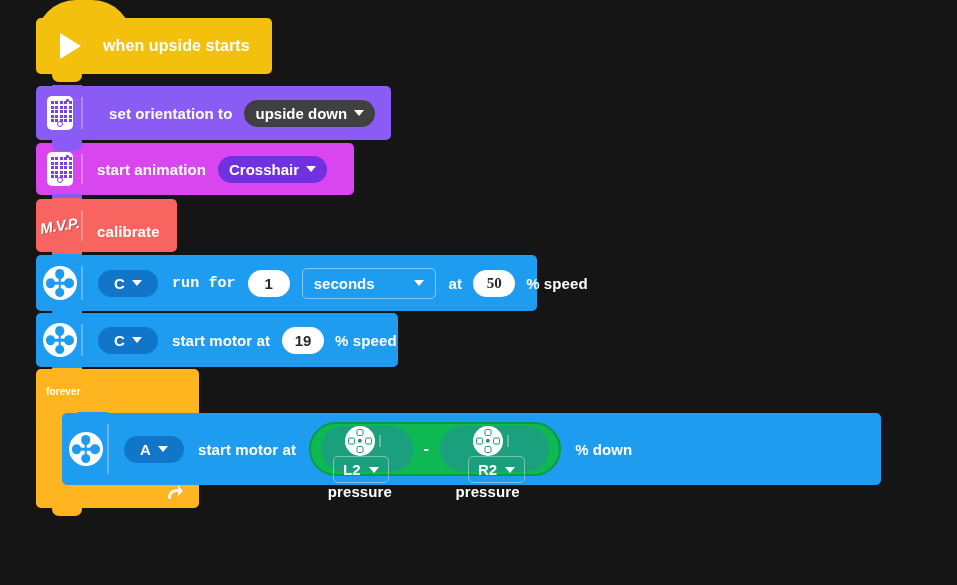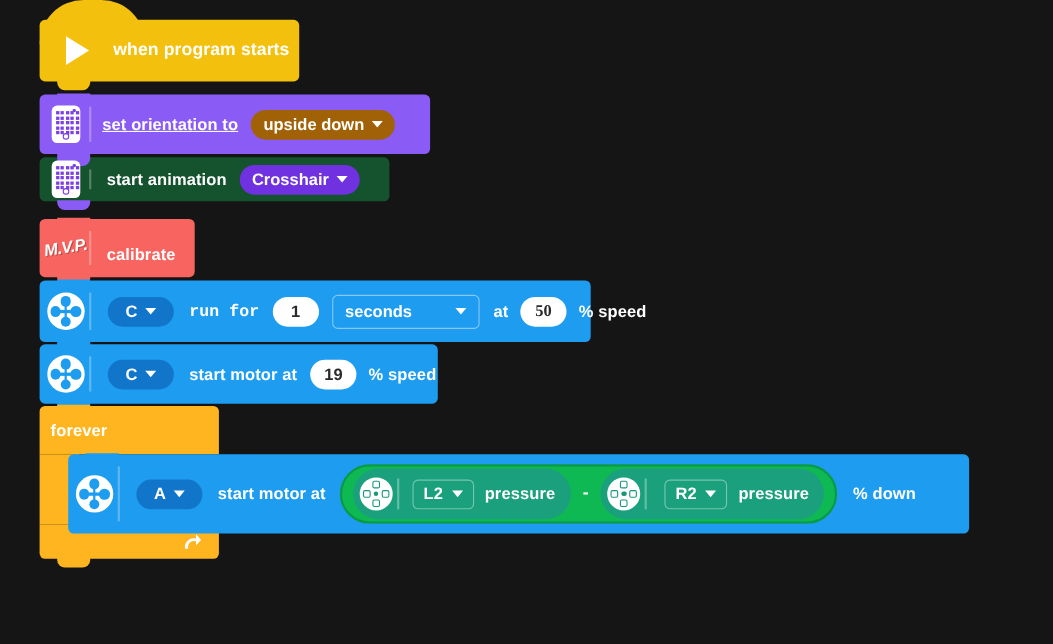--- a/index.html
+++ b/index.html
@@ -130,23 +130,23 @@
     font-weight:bold;font-size:15px;white-space:nowrap;color:#fff;
   }
   .num-oval{
     background:#ffffff;color:#2a2a2a;font-weight:bold;font-size:15px;
     border-radius:999px;padding:5px 0;min-width:42px;text-align:center;
   }
 
   
   .b-orient{left:36px;top:86px;width:355px;height:54px;background:#8A5CF5;}
   .b-orient .notch-top,.b-orient .notch-bot{background:#8A5CF5;}
-  .b-orient .pill-dd{background:#a16207;}
-
-  .b-anim{left:36px;top:143px;width:318px;height:40px;background:#14532d;}
+  .b-orient .pill-dd{background:#404040;}
+
+  .b-anim{left:36px;top:143px;width:318px;height:52px;background:#d946ef;}
   .b-anim .notch-top,.b-anim .notch-bot{background:#8A5CF5;}
   .b-anim .pill-dd{background:#7032E0;}
 
   .b-cal{left:36px;top:199px;width:141px;height:53px;background:#F8645F;}
   .b-cal .notch-top,.b-cal .notch-bot{background:#F8645F;}
 
   .b-run{left:36px;top:255px;width:501px;height:56px;background:#1E9CEF;}
   .b-run .notch-top,.b-run .notch-bot{background:#1E9CEF;}
 
   .b-start{left:36px;top:313px;width:362px;height:54px;background:#1E9CEF;}
@@ -155,21 +155,21 @@
   .blue-dd{background:#1175C9;}
   .out-dd{
     border:1.8px solid rgba(255,255,255,.45);background:transparent;
   }
   .out-dd .dd-arrow{border-top-color:#ffffff;}
 
   
   .forever-wrap{position:absolute;left:36px;top:369px;}
   .fv-head{width:163px;height:44px;background:#FFB520;border-radius:5px 5px 0 0;
      display:flex;align-items:center;position:relative;}
-  .fv-head .lbl{margin-left:10px;font-size:15px;}
+  .fv-head .lbl{margin-left:10px;font-size:10px;}
   .fv-arm{width:36px;background:#FFB520;}
   .fv-body{display:flex;}
   .fv-slot{height:64px;}
   .fv-foot{width:163px;height:31px;background:#FFB520;border-radius:0 0 5px 5px;
      position:relative;}
   .fv-notch-top{position:absolute;left:16px;top:-1px;width:30px;height:9px;
      background:#FFB520;border-radius:0 0 7px 7px;}
   .fv-notch-bot{position:absolute;left:16px;bottom:-8px;width:30px;height:9px;
      background:#FFB520;border-radius:0 0 7px 7px;}
   .loop-arrow{position:absolute;right:14px;top:6px;width:22px;height:20px;}
@@ -182,36 +182,36 @@
   .b-power .notch-top{background:#1E9CEF;}
 
   
   .op-green{
     display:flex;align-items:center;gap:9px;
     background:#0EB954;border:2px solid #0A9A45;
     border-radius:999px;padding:4px 10px;height:54px;box-sizing:border-box;
   }
   .sensor{
     display:flex;align-items:center;
-    background:#1AA07D;border-radius:999px;height:46px;padding-right:14px;
+    background:#1AA07D;border-radius:999px;height:46px;padding-right:14px;flex-direction:column;
   }
   .sensor .ico-well{width:42px;min-width:42px;}
   .sensor .ico-sep{background:rgba(255,255,255,.32);top:9px;bottom:9px;}
   .sensor .rect-dd{border:1.8px solid rgba(255,255,255,.40);margin-right:10px;padding:4px 9px;}
   .minus{color:#ffffff;font-weight:bold;font-size:16px;padding:0 2px;}
 </style>
 </head>
 <body>
 
 <div id="canvas">
 
   <div class="hat-cap"></div>
   <div class="block hat stack">
     <div class="play-ico"></div>
-    <span class="lbl">when program starts</span>
+    <span class="lbl">when upside starts</span>
     <div class="notch-bot" style="background:#F2C00D"></div>
   </div>
 
   <div class="block stack b-orient">
     <div class="notch-top"></div>
     <div class="ico-well">
       <div class="hub-ico">
         <div class="hub-dot"></div>
         <div class="hub-grid">
           <i></i>
@@ -237,21 +237,21 @@
           <i></i>
             <i></i>
             <i></i>
             <i></i>
             <i></i>
         </div>
         <div class="hub-btn"></div>
       </div>
       <div class="ico-sep"></div>
     </div>
-    <span class="lbl" style="margin-left:10px;text-decoration:underline;">set orientation to</span>
+    <span class="lbl" style="margin-left:26px;">set orientation to</span>
     <div class="pill-dd" style="margin-left:12px;">
       <span>upside down</span>
       <span class="dd-arrow"></span>
     </div>
     <div class="notch-bot"></div>
   </div>
 
   <div class="block stack b-anim">
     <div class="notch-top"></div>
     <div class="ico-well">
@@ -418,21 +418,21 @@
         <div class="ico-well">
           <div class="ctrl-ico">
             <div class="pad p-n"></div>
               <div class="pad p-s"></div>
             <div class="pad p-w"></div>
               <div class="pad p-e"></div>
             <div class="c-dot"></div>
           </div>
           <div class="ico-sep"></div>
         </div>
-        <div class="rect-dd" style="margin-left:16px;">
+        <div class="rect-dd" style="margin-left:28px;">
           <span>R2</span>
           <span class="dd-arrow"></span>
         </div>
         <span class="lbl">pressure</span>
       </div>
     </div>
 
     <span class="lbl" style="margin-left:14px;">% down</span>
   </div>
 

